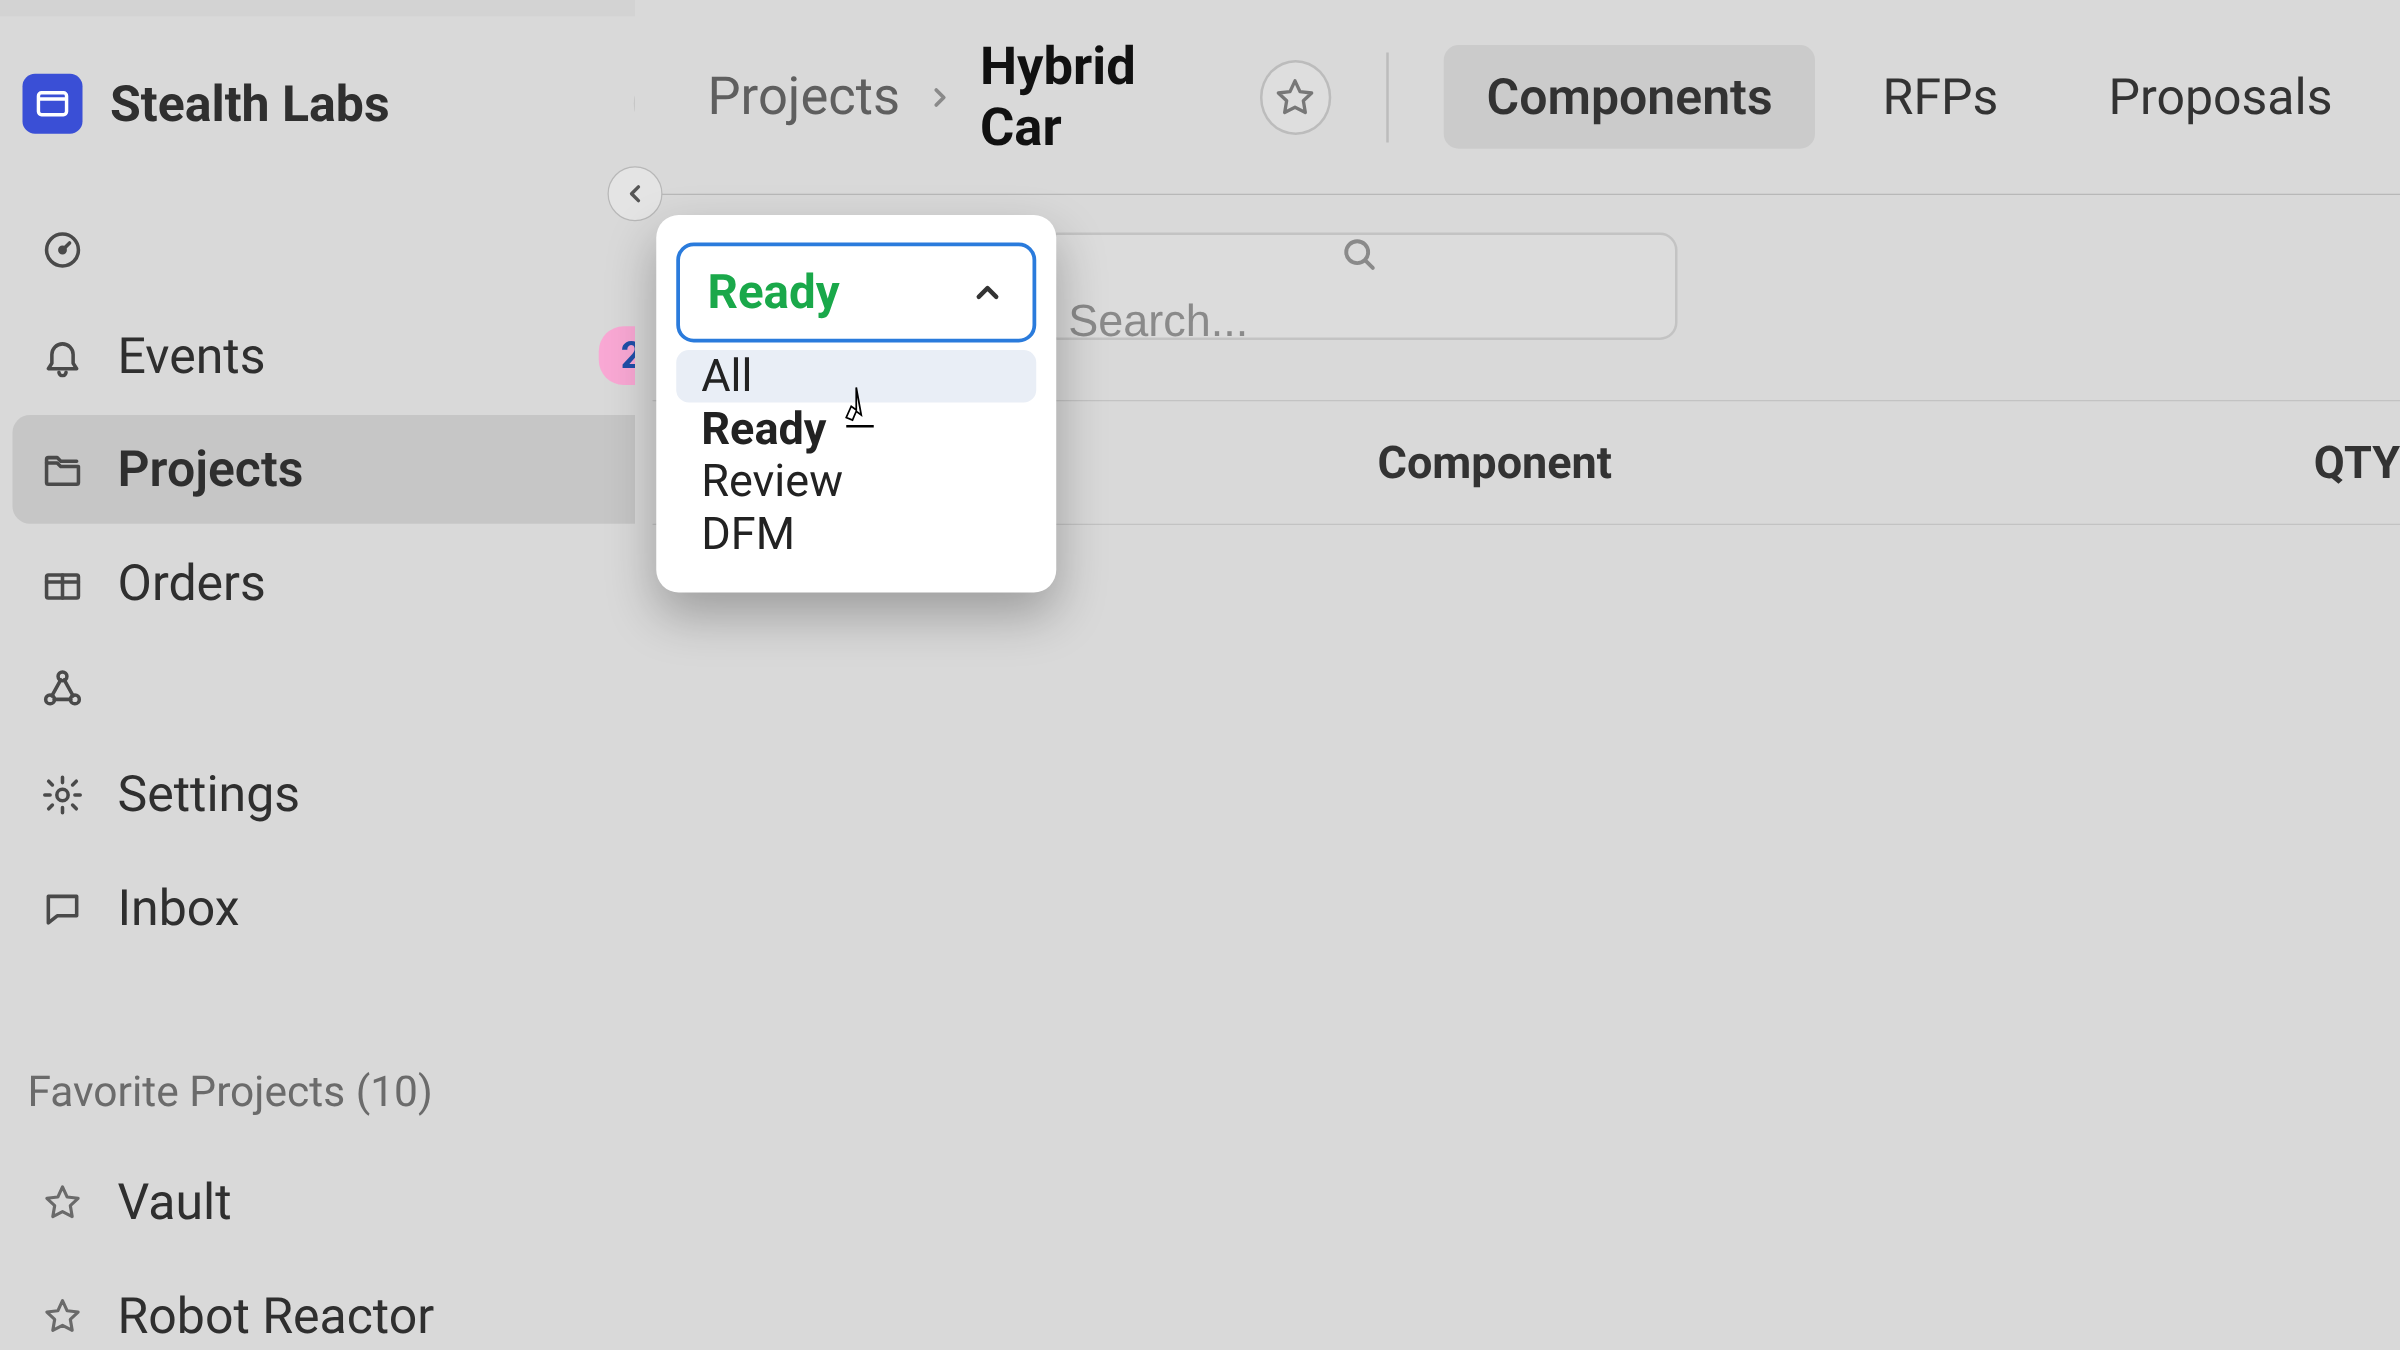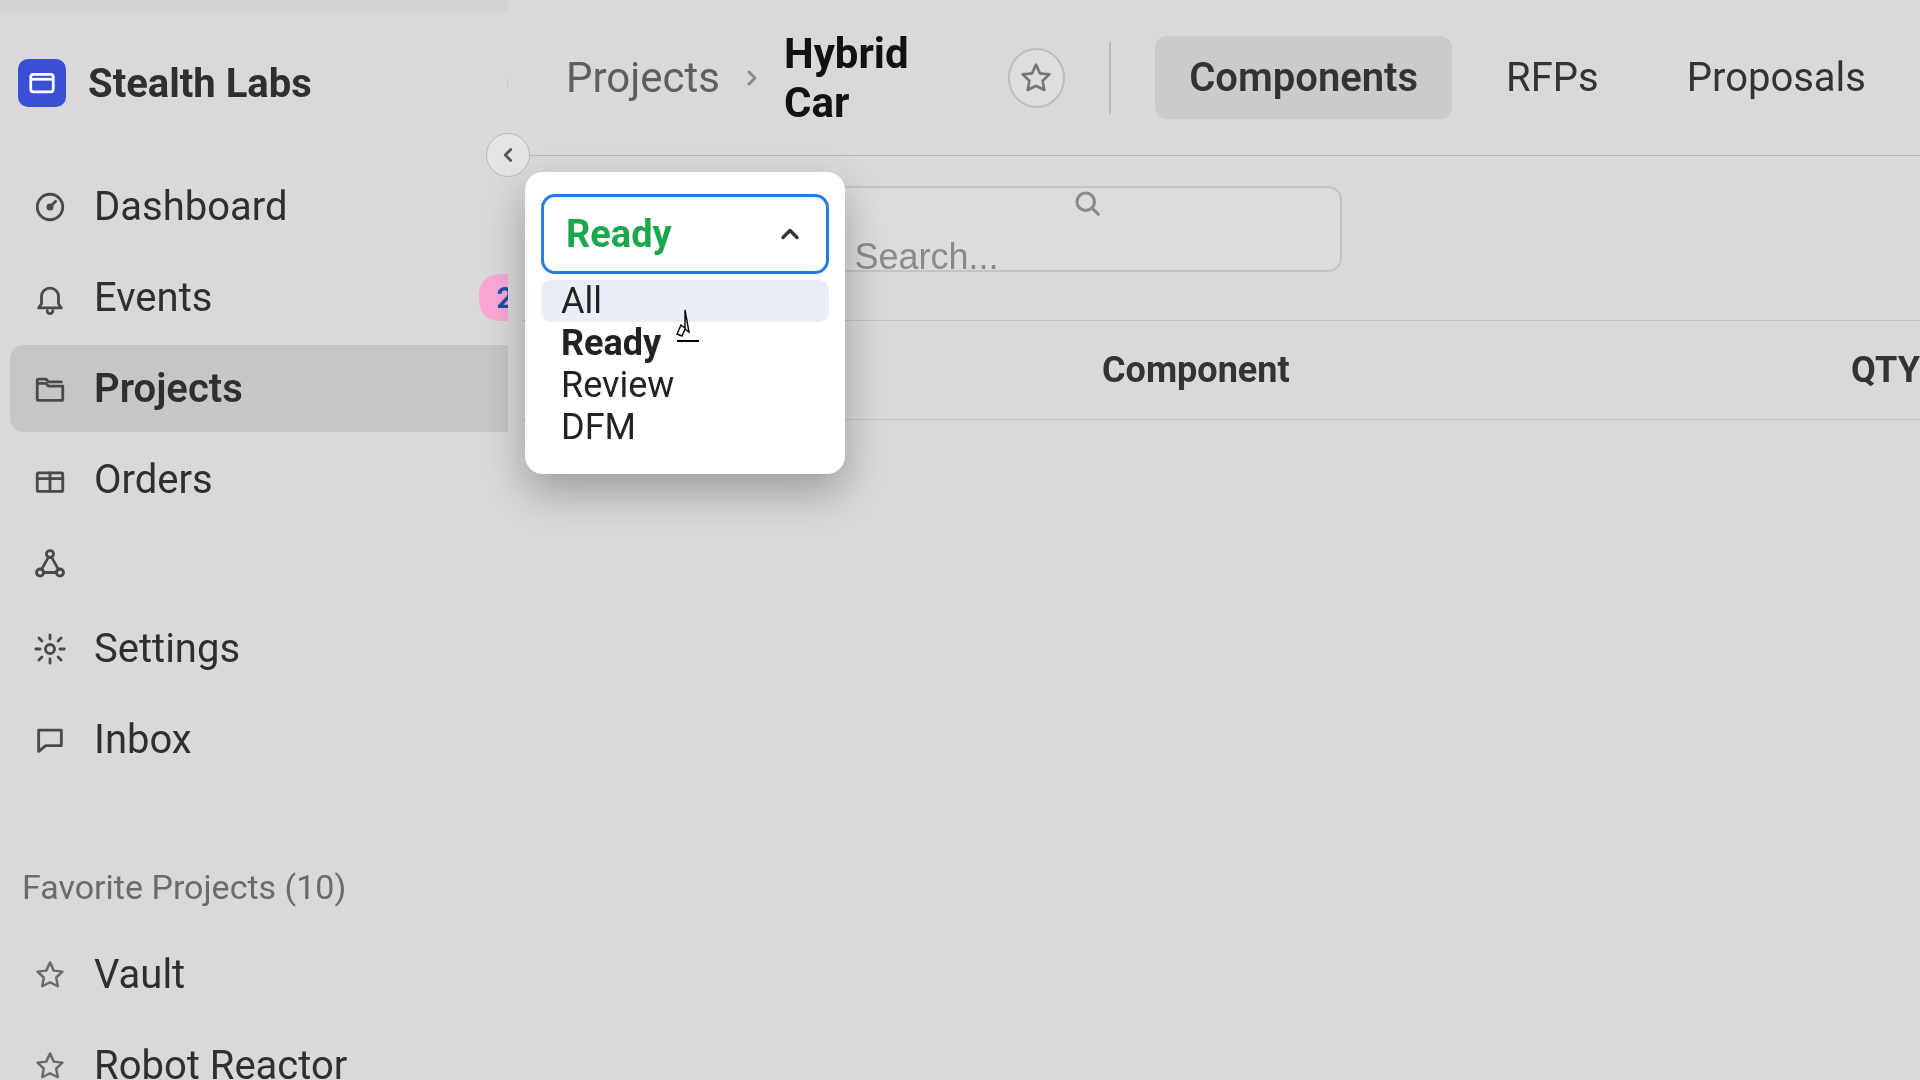--- a/index.html
+++ b/index.html
@@ -307,21 +307,20 @@
 
   <div id="nav-items">
       <div class="nav-item">
         <span class="icon">
           <svg width="34" height="34" viewBox="0 0 24 24" fill="none" stroke="#4a4a4a" stroke-width="2" stroke-linecap="round" stroke-linejoin="round">
             <circle cx="12" cy="12" r="9"></circle>
             <path d="M12 12 L16 8"></path>
             <circle cx="12" cy="12" r="1.5" fill="#4a4a4a"></circle>
           </svg>
         </span>
-        <span>Dashboard</span>
       </div>
       <div class="nav-item">
         <span class="icon">
           <svg width="34" height="34" viewBox="0 0 24 24" fill="none" stroke="#4a4a4a" stroke-width="2" stroke-linecap="round" stroke-linejoin="round">
             <path d="M18 16v-5a6 6 0 10-12 0v5l-2 3h16z"></path>
             <path d="M10 21a2 2 0 004 0"></path>
           </svg>
         </span>
         <span>Events</span>
         <span class="badge">20</span>

